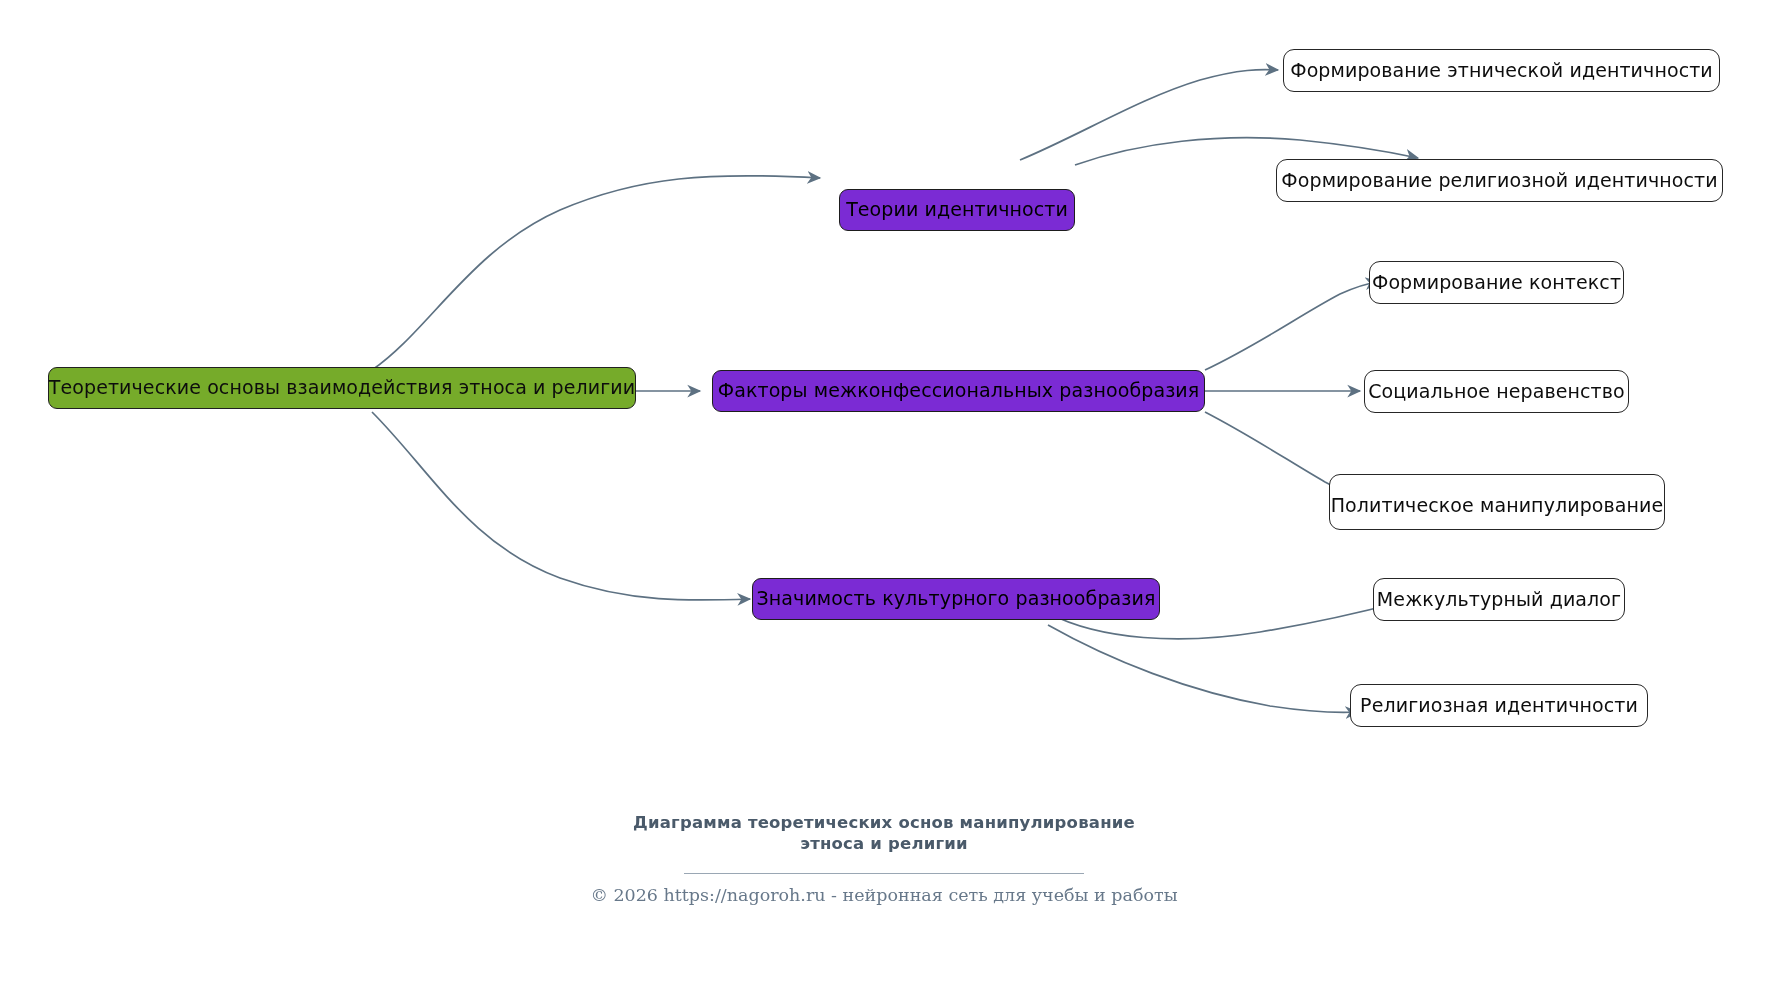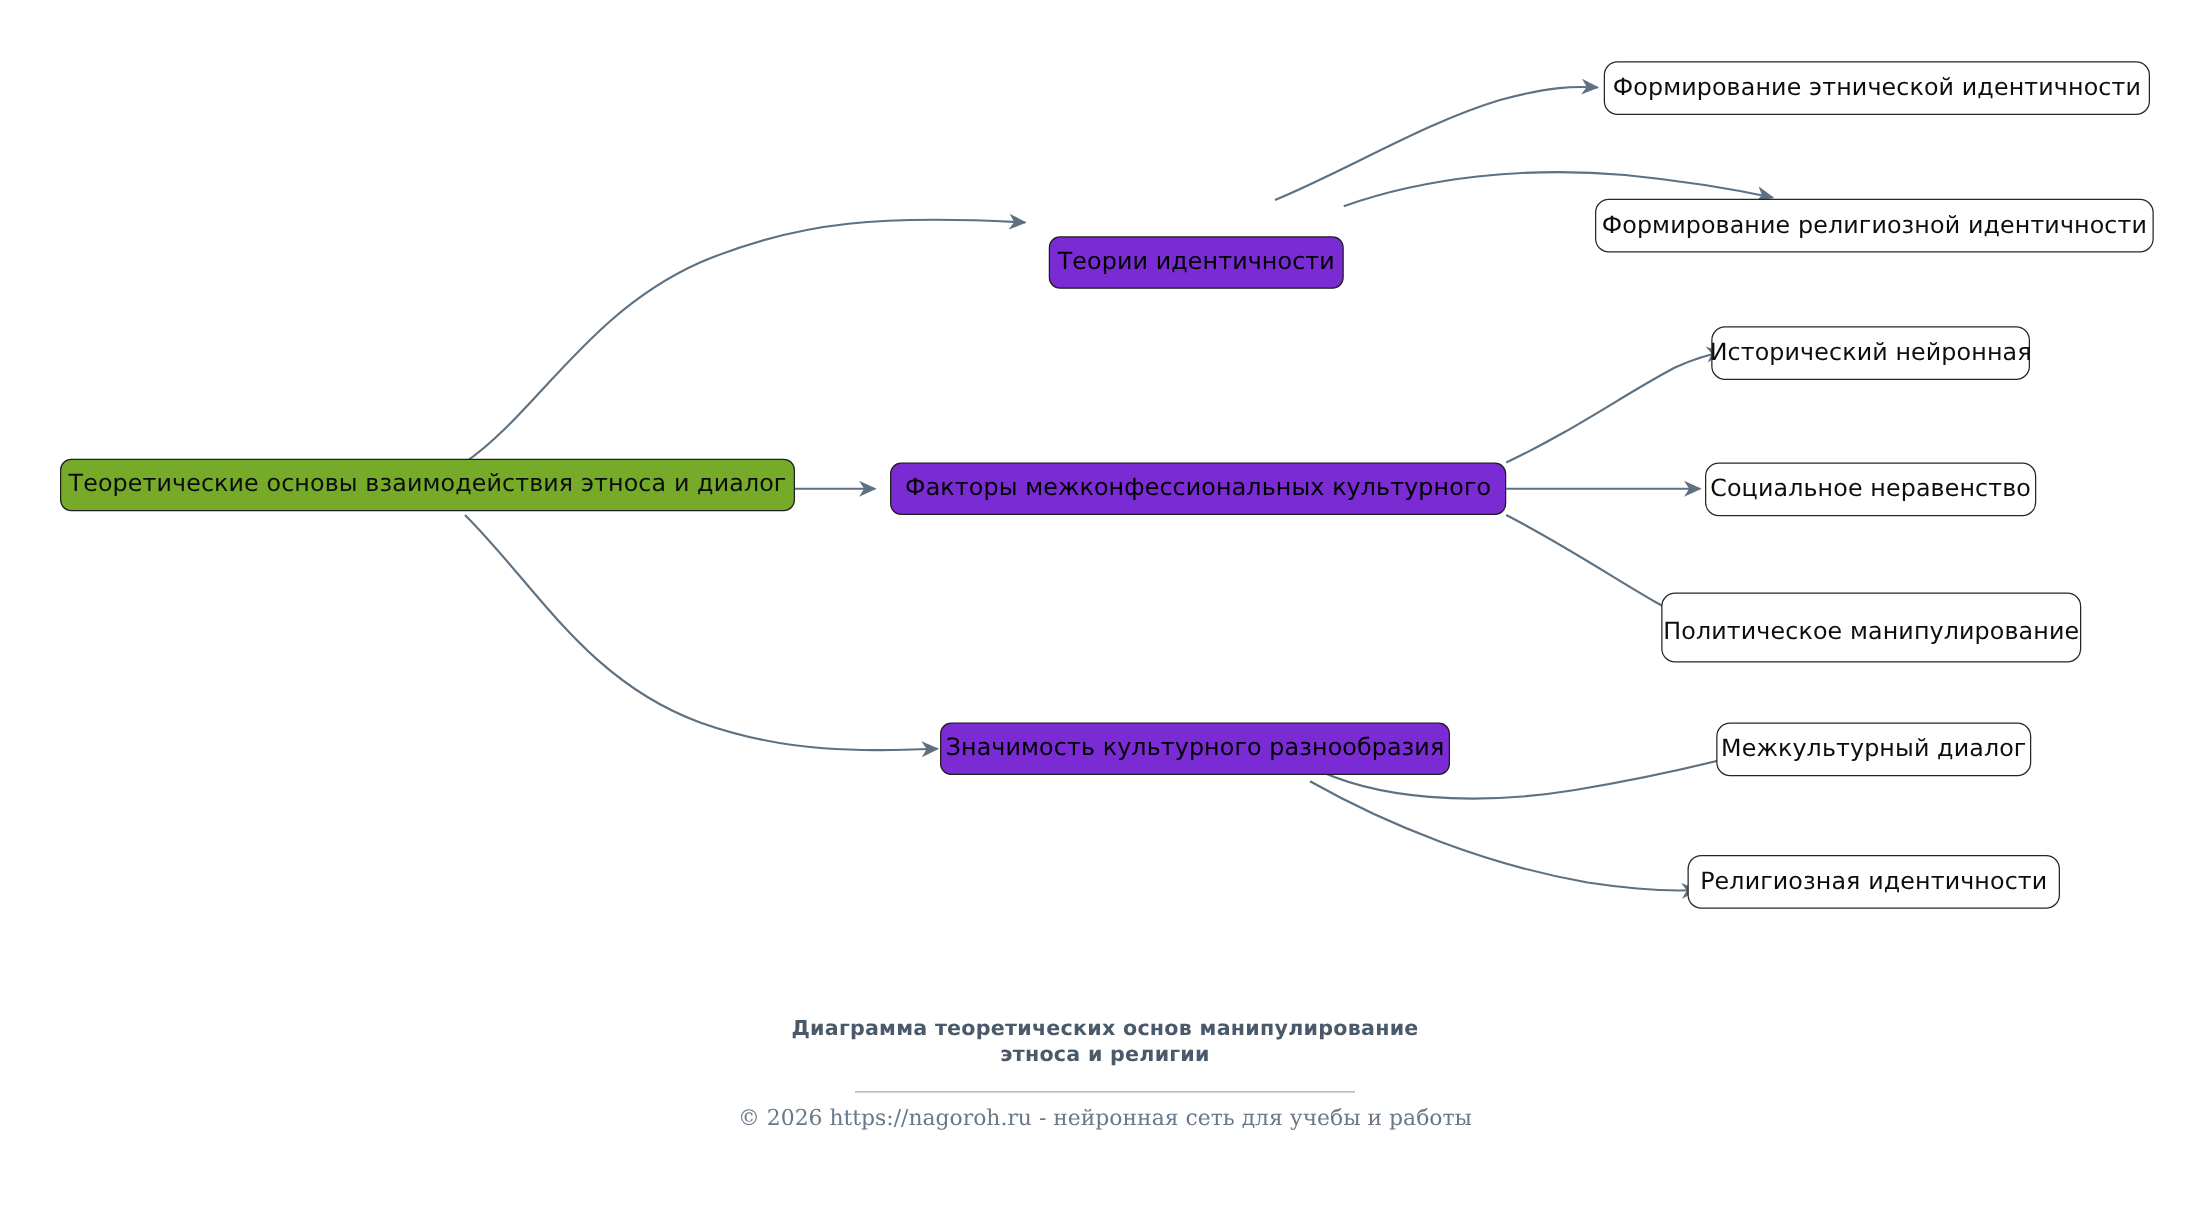--- a/index.html
+++ b/index.html
@@ -120,45 +120,45 @@
       <path d="M 1205 370 C 1260 344 1300 315 1340 294 C 1360 285 1370 283 1378 282"></path>
       <path d="M 1205 391 L 1360 391"></path>
       <path d="M 1205 412 C 1255 438 1290 462 1325 482 C 1340 490 1348 493 1352 494"></path>
 
       <path d="M 1048 613 C 1100 640 1180 645 1260 632 C 1320 622 1370 610 1400 602"></path>
       <path d="M 1048 625 C 1110 660 1190 692 1270 706 C 1310 712 1340 713 1358 712"></path>
     </g>
   </svg>
 
   <div class="node root" style="left:48px; top:367px; width:588px; height:42px;">
-    <span>Теоретические основы взаимодействия этноса и диалог</span>
+    <span>Теоретические основы взаимодействия этноса и религии</span>
   </div>
 
   <div class="node branch" style="left:839px; top:157px; width:236px; height:42px;margin-top:32px;">
     <span>Теории идентичности</span>
   </div>
 
   <div class="node branch" style="left:712px; top:370px; width:493px; height:42px;">
-    <span>Факторы межконфессиональных культурного</span>
+    <span>Факторы межконфессиональных разнообразия</span>
   </div>
 
   <div class="node branch" style="left:752px; top:578px; width:408px; height:42px;">
     <span>Значимость культурного разнообразия</span>
   </div>
 
   <div class="node leaf" style="left:1283px; top:49px; width:437px; height:43px;">
     <span>Формирование этнической идентичности</span>
   </div>
 
   <div class="node leaf" style="left:1276px; top:159px; width:447px; height:43px;">
     <span>Формирование религиозной идентичности</span>
   </div>
 
   <div class="node leaf" style="left:1369px; top:261px; width:255px; height:43px;">
-    <span>Исторический нейронная</span>
+    <span>Формирование контекст</span>
   </div>
 
   <div class="node leaf" style="left:1364px; top:370px; width:265px; height:43px;">
     <span>Социальное неравенство</span>
   </div>
 
   <div class="node leaf" style="left:1329px; top:474px; width:336px; height:56px;align-items:flex-end;">
     <span>Политическое манипулирование</span>
   </div>
 

